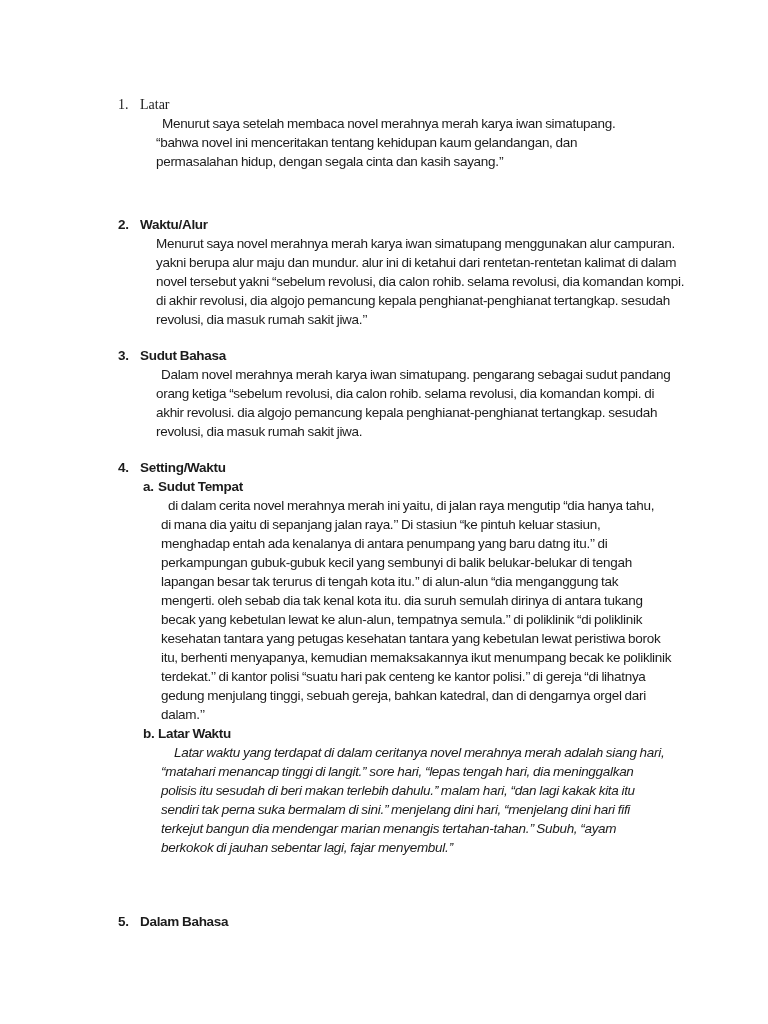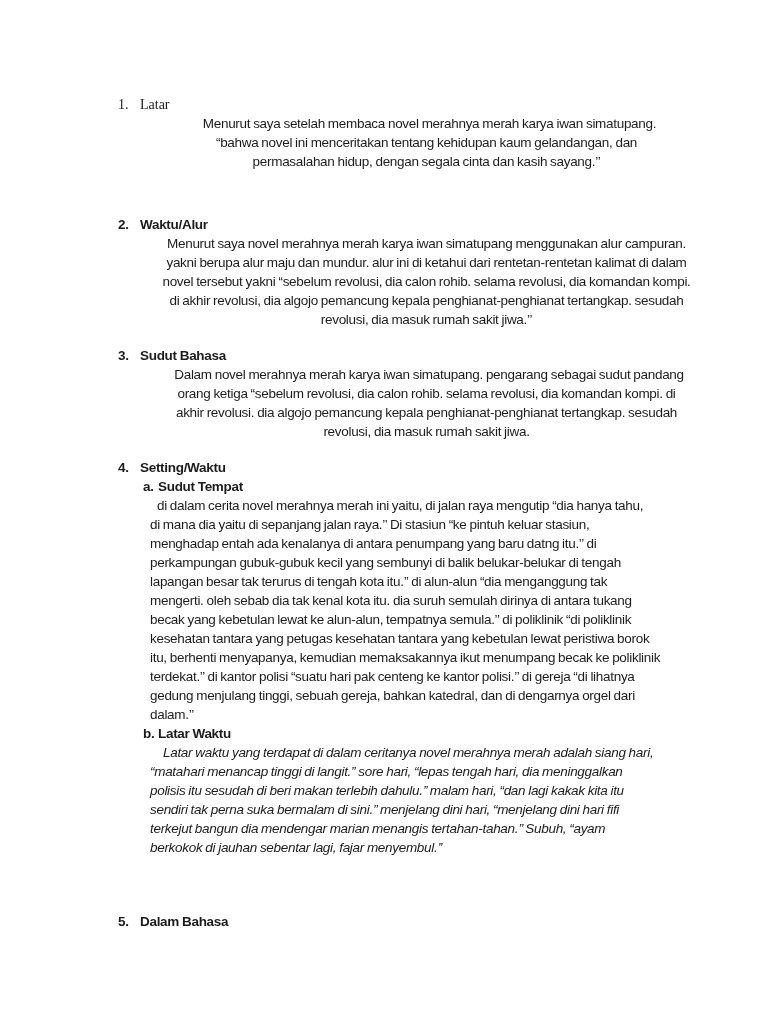--- a/index.html
+++ b/index.html
@@ -31,34 +31,33 @@
   .head { display: flex; font-weight: bold; }
   .head .num { flex: 0 0 22px; }
   .head.serif {
     font-family: "Liberation Serif", serif;
     font-weight: normal;
     font-size: 14px;
     letter-spacing: 0;
   }
 
   .body {
-    margin-left: 7px;
+    margin-left: 38px;
     white-space: pre-line;
-    text-align: center;
   }
   .indent-6 { text-indent: 6px; }
   .indent-5 { text-indent: 5px; }
   .indent-7 { text-indent: 7px; }
   .indent-13 { text-indent: 13px; font-style: italic; }
 
   .sub { margin-left: 25px; }
   .sub-head { display: flex; font-weight: bold; }
   .sub-head .letter { flex: 0 0 15px; }
   .sub-body {
-    margin-left: 7px;
+    margin-left: 18px;
     white-space: pre-line;
   }
 </style>
 </head>
 <body>
 
 <div class="page">
   <div class="doc">
 
     <section class="sec sec-1">

